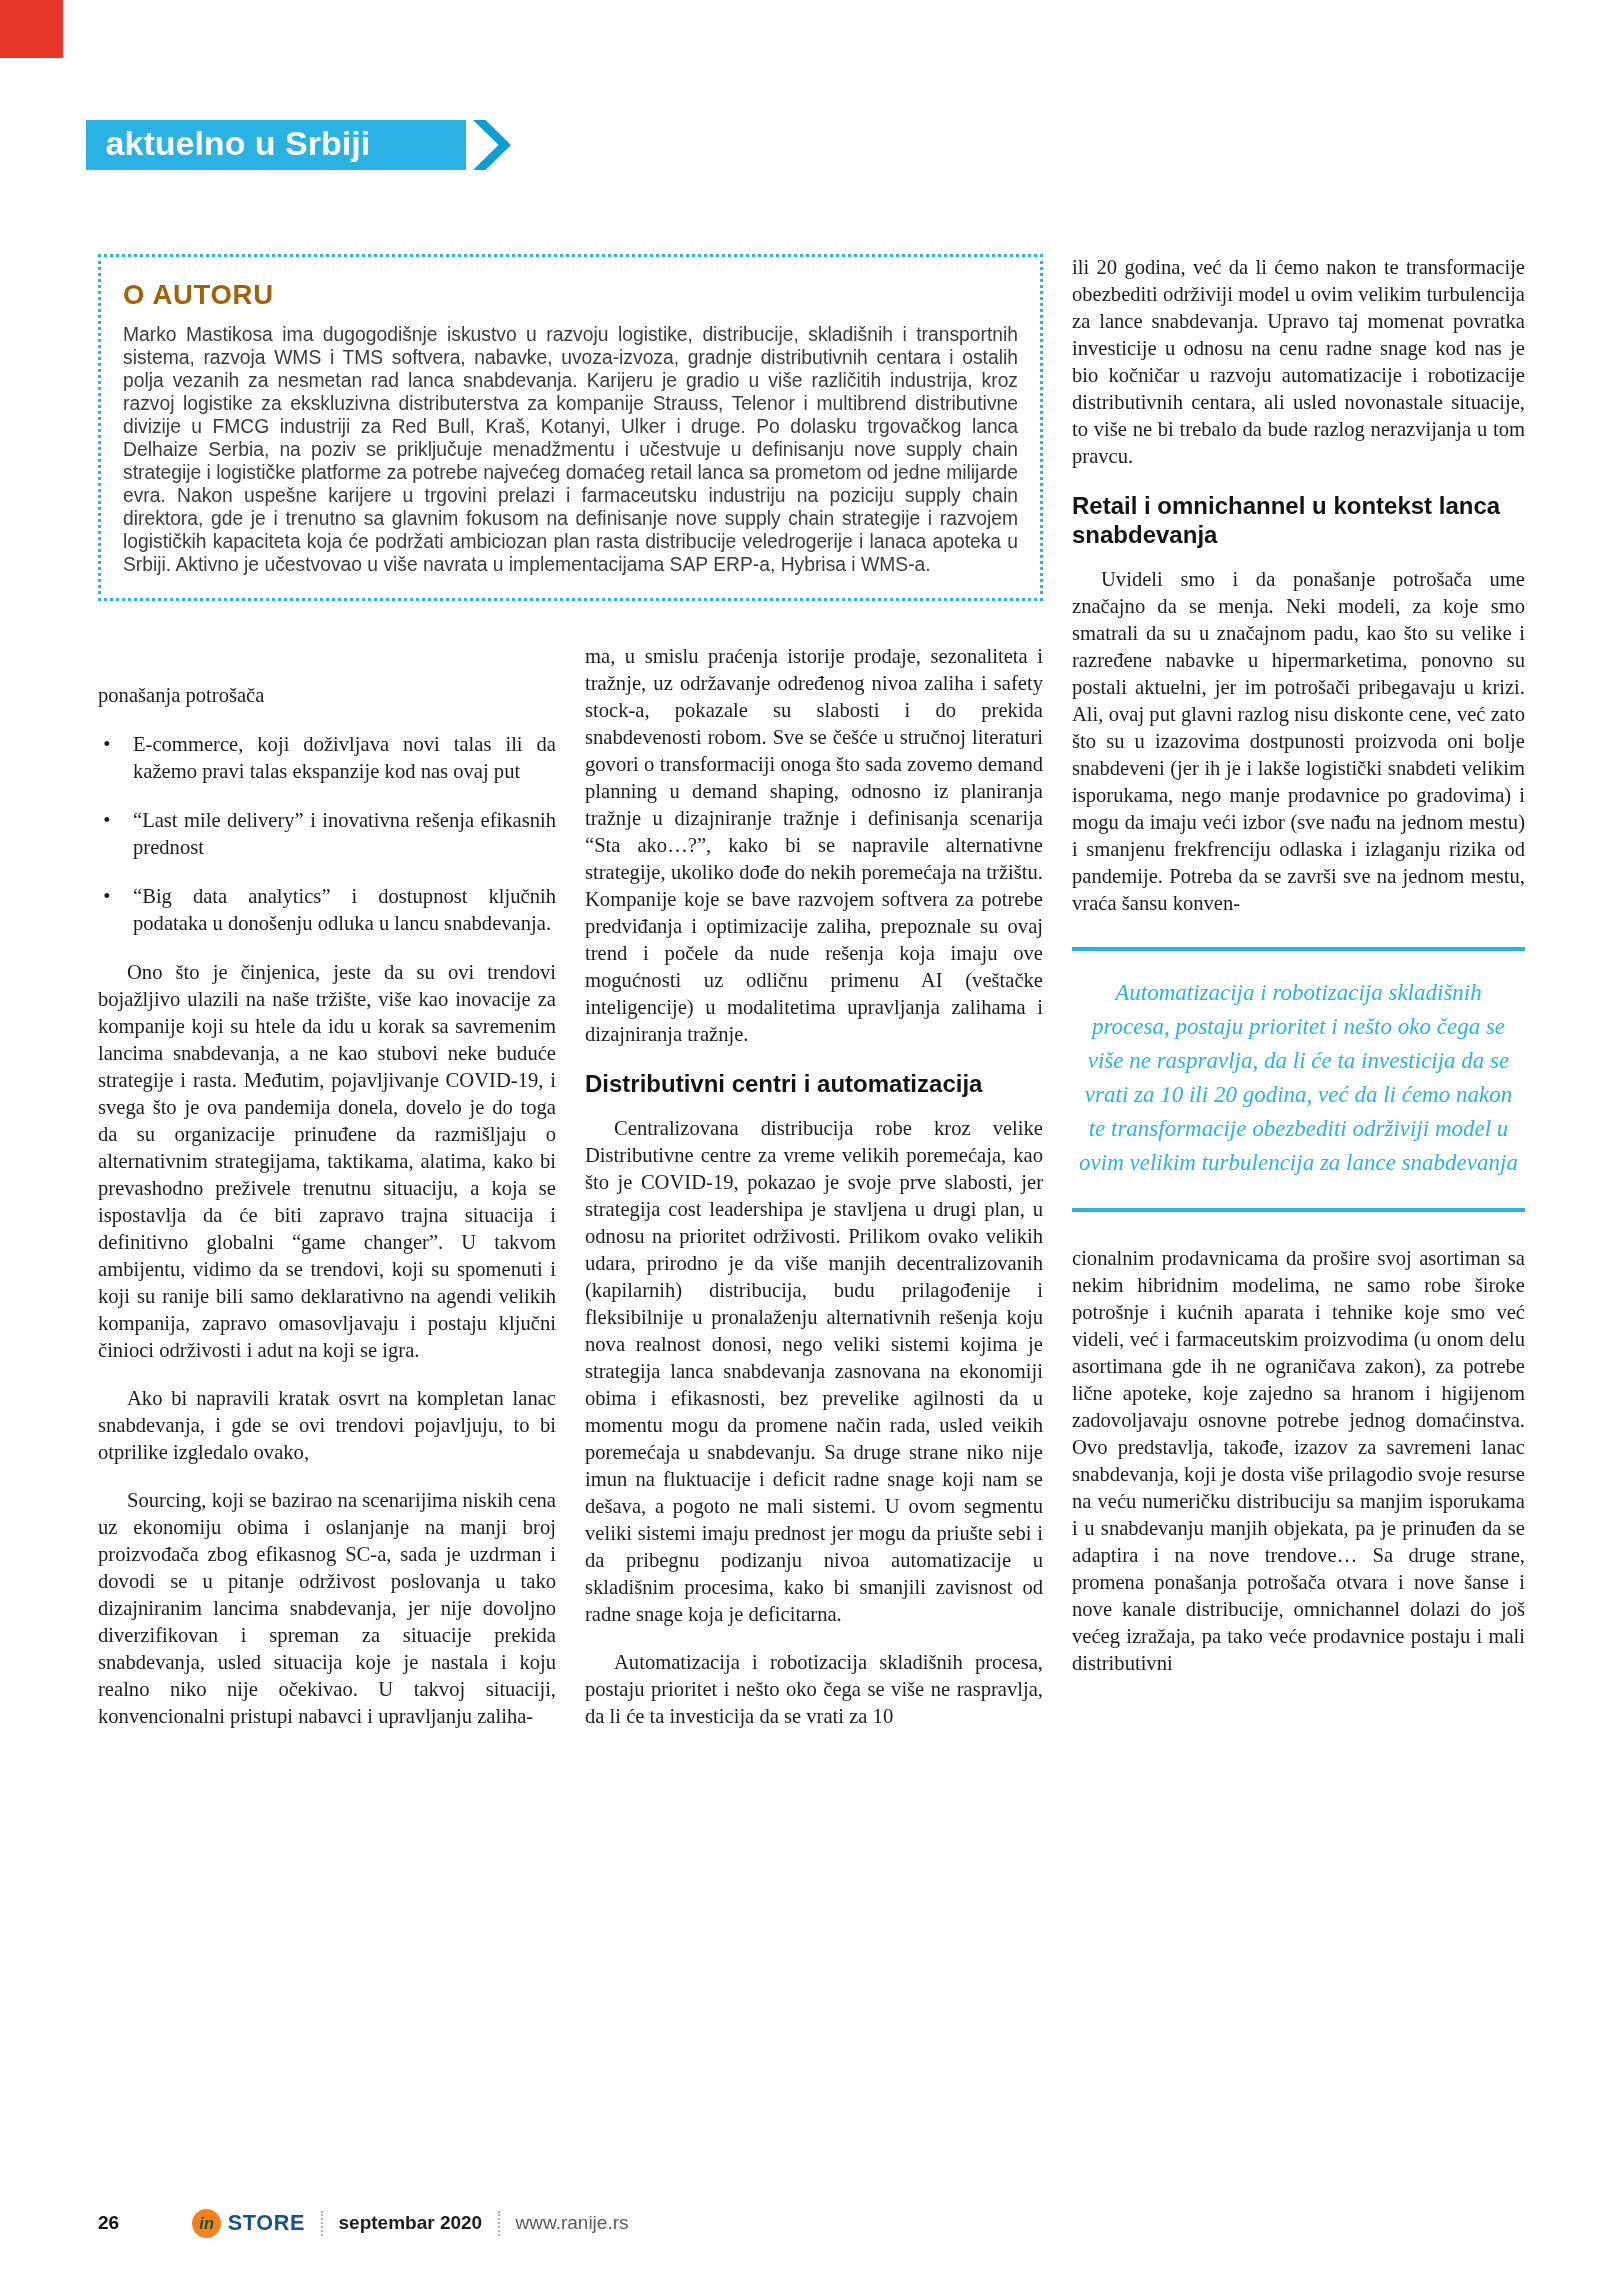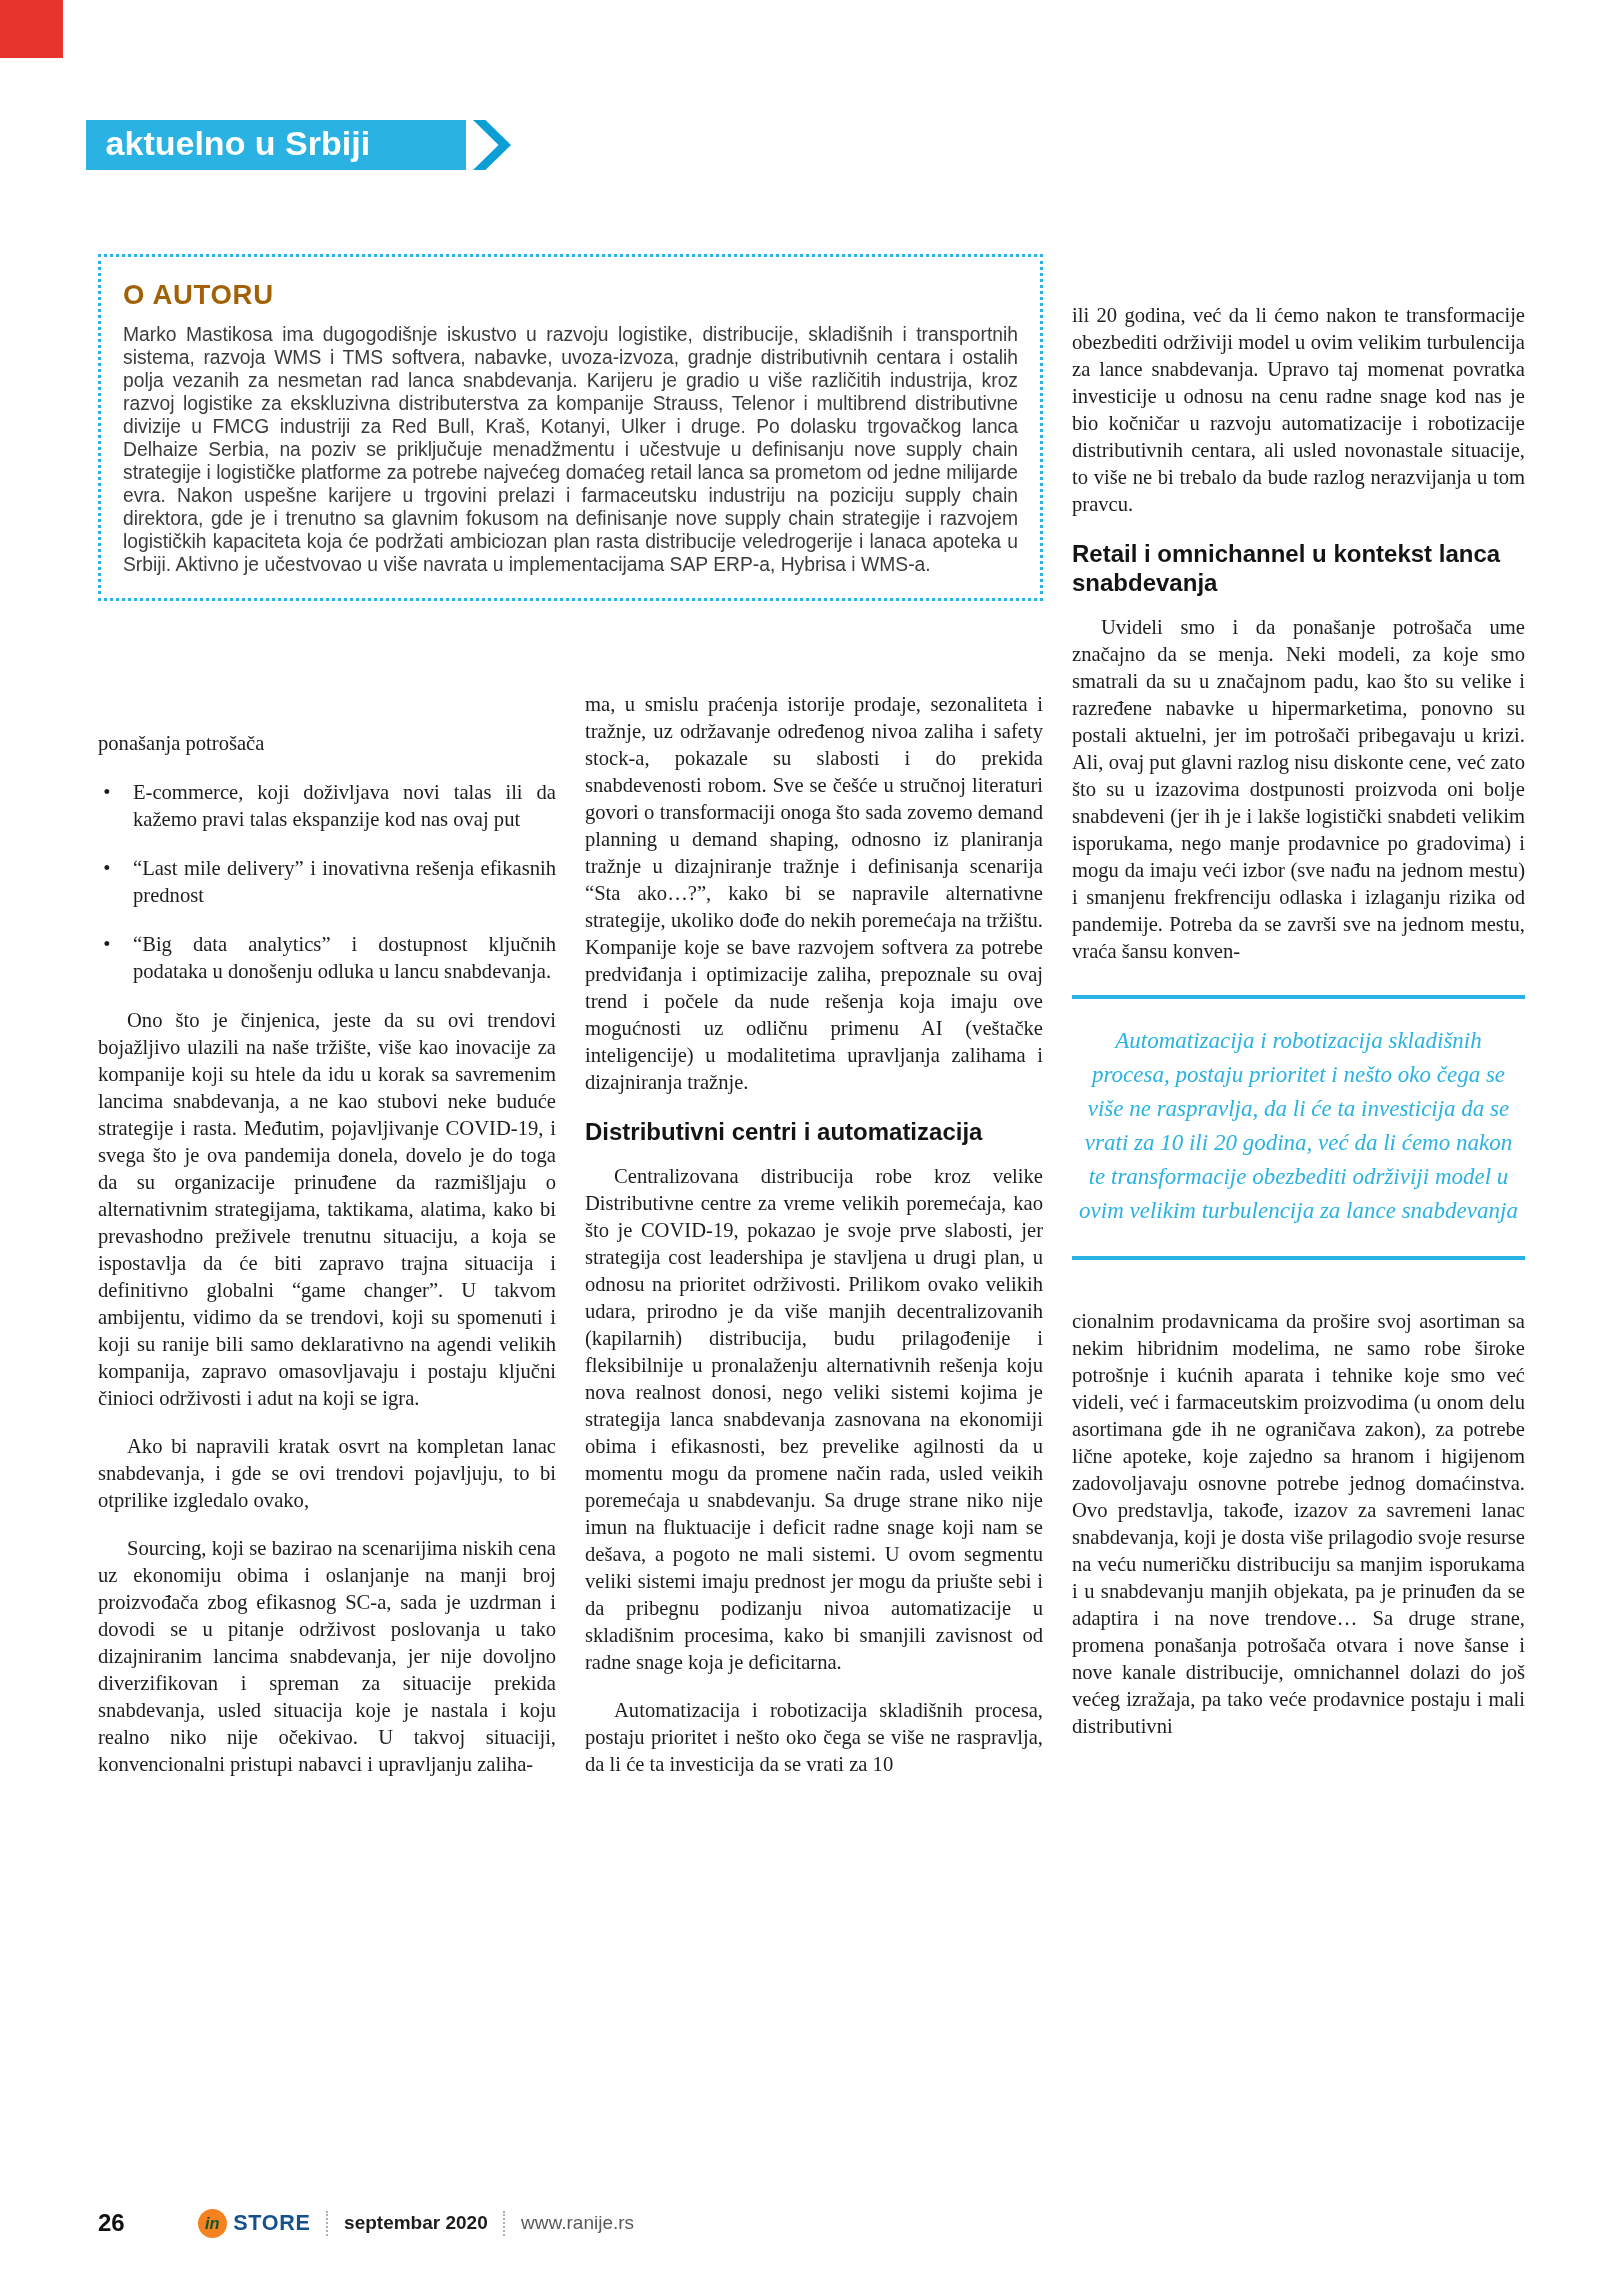--- a/index.html
+++ b/index.html
@@ -33,21 +33,21 @@
   .author-box h2{
     font-family:"Liberation Sans",sans-serif;font-size:27.5px;line-height:31px;
     margin:2.6px 0 13px;color:#a16207;letter-spacing:0.7px;
   }
   .author-box p{
     font-family:"Liberation Sans",sans-serif;font-size:19.3px;line-height:23px;
     text-align:justify;color:#3c3c3c;margin:0;
   }
   
   .para{text-align:justify;margin:0 0 21px;text-indent:29px;}
-  .para.cont{text-indent:0;margin-top:48px;}
+  .para.cont{text-indent:0;}
   .lead-line{margin:0 0 22px;}
   .bullet-item{display:flex;margin:0 0 22px;}
   .bullet-dot{width:35px;flex:none;padding-left:5.2px;}
   .bullet-text{flex:1;text-align:justify;}
   .col-heading{
     font-family:"Liberation Sans",sans-serif;font-weight:bold;font-size:24px;line-height:29px;
     color:#141414;margin:6.5px 0 17px;
   }
   
   .pull-quote{
@@ -57,21 +57,21 @@
   }
   .pull-quote p{
     margin:0;text-align:center;font-style:italic;color:var(--accent,#29b2e2);
     font-size:23px;line-height:34px;
   }
   
   .footer{
     position:absolute;left:98px;right:98px;bottom:55px;height:34px;
     display:flex;align-items:center;font-family:"Liberation Sans",sans-serif;
   }
-  .page-num{font-weight:bold;font-size:24px;color:#111;margin-right:73px;}
+  .page-num{font-weight:bold;font-size:19px;color:#111;margin-right:73px;}
   .logo{display:flex;align-items:center;gap:6.5px;}
   .logo-circle{
     width:29px;height:29px;border-radius:50%;background:var(--orange,#f58220);
     color:#14532d;font-weight:bold;font-style:italic;font-size:16.4px;
     display:flex;align-items:center;justify-content:center;
   }
   .logo-store{font-weight:bold;font-size:21.6px;color:var(--navy,#15518f);letter-spacing:0.7px;}
   .sep{border-left:2px dotted #9fb3bd;height:25px;margin:0 15.7px;}
   .issue{font-weight:bold;font-size:19px;color:#1c1c1c;}
   .site{font-size:19px;color:#5a5a5a;}

